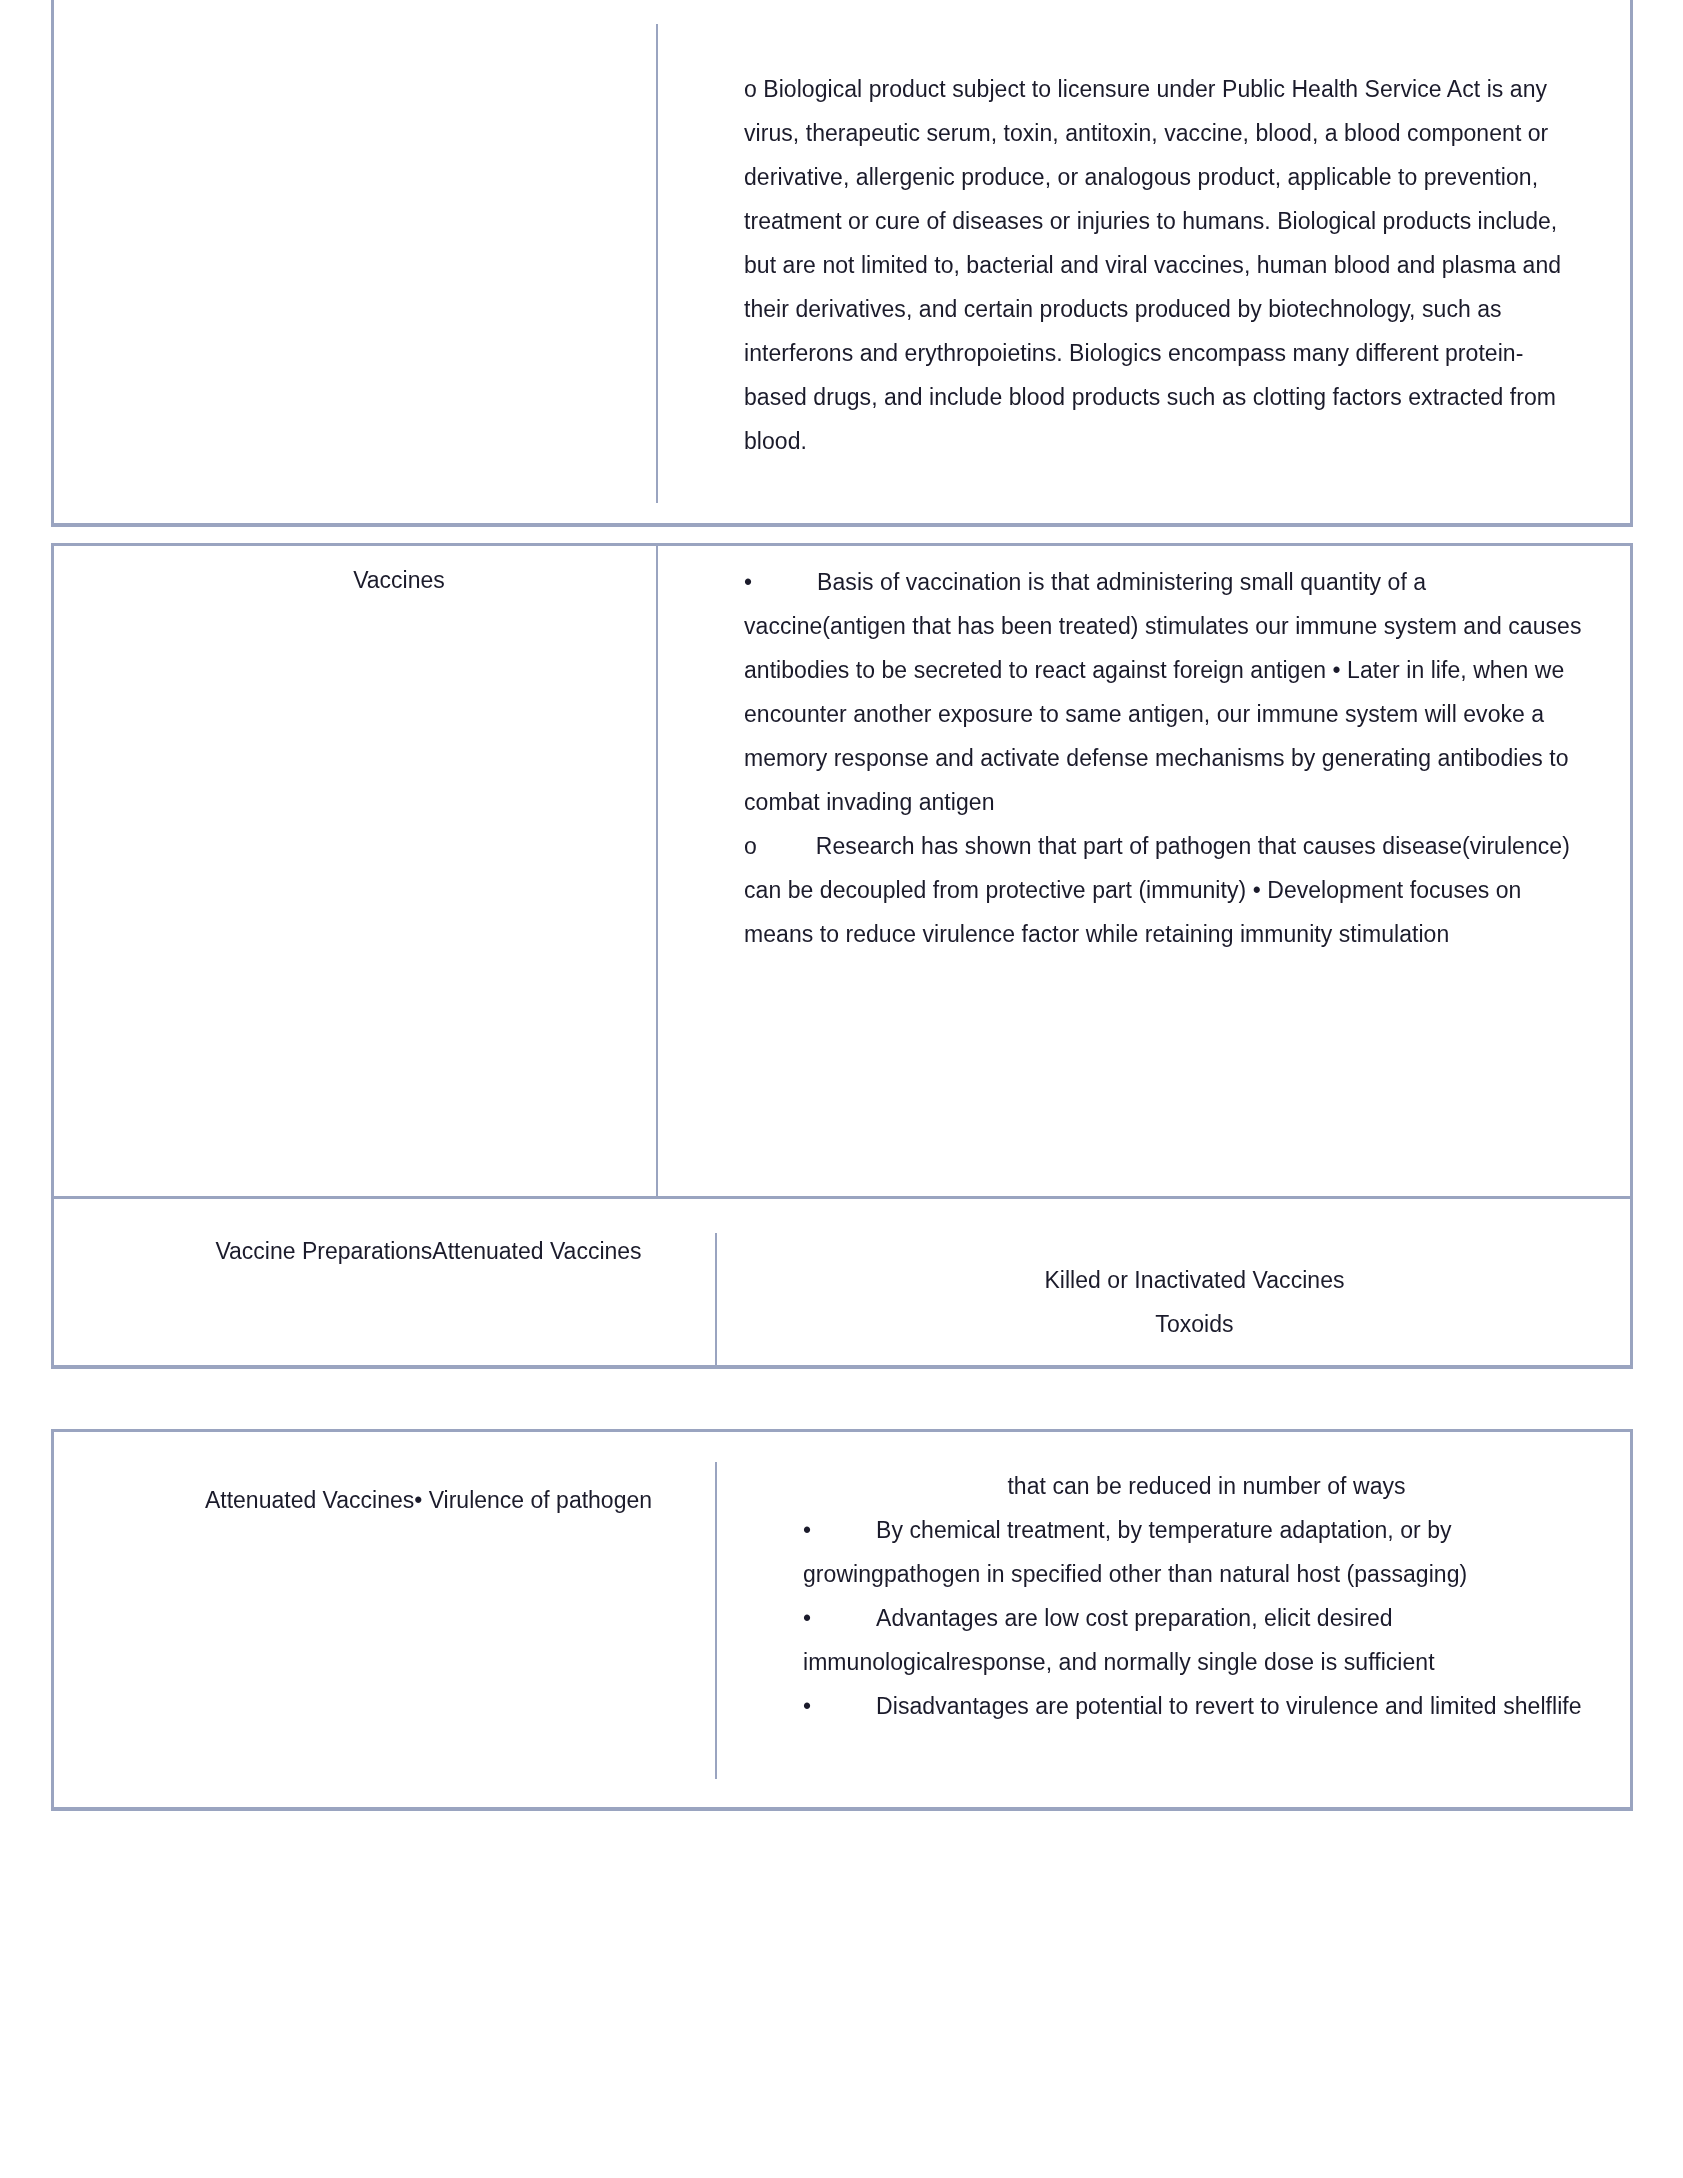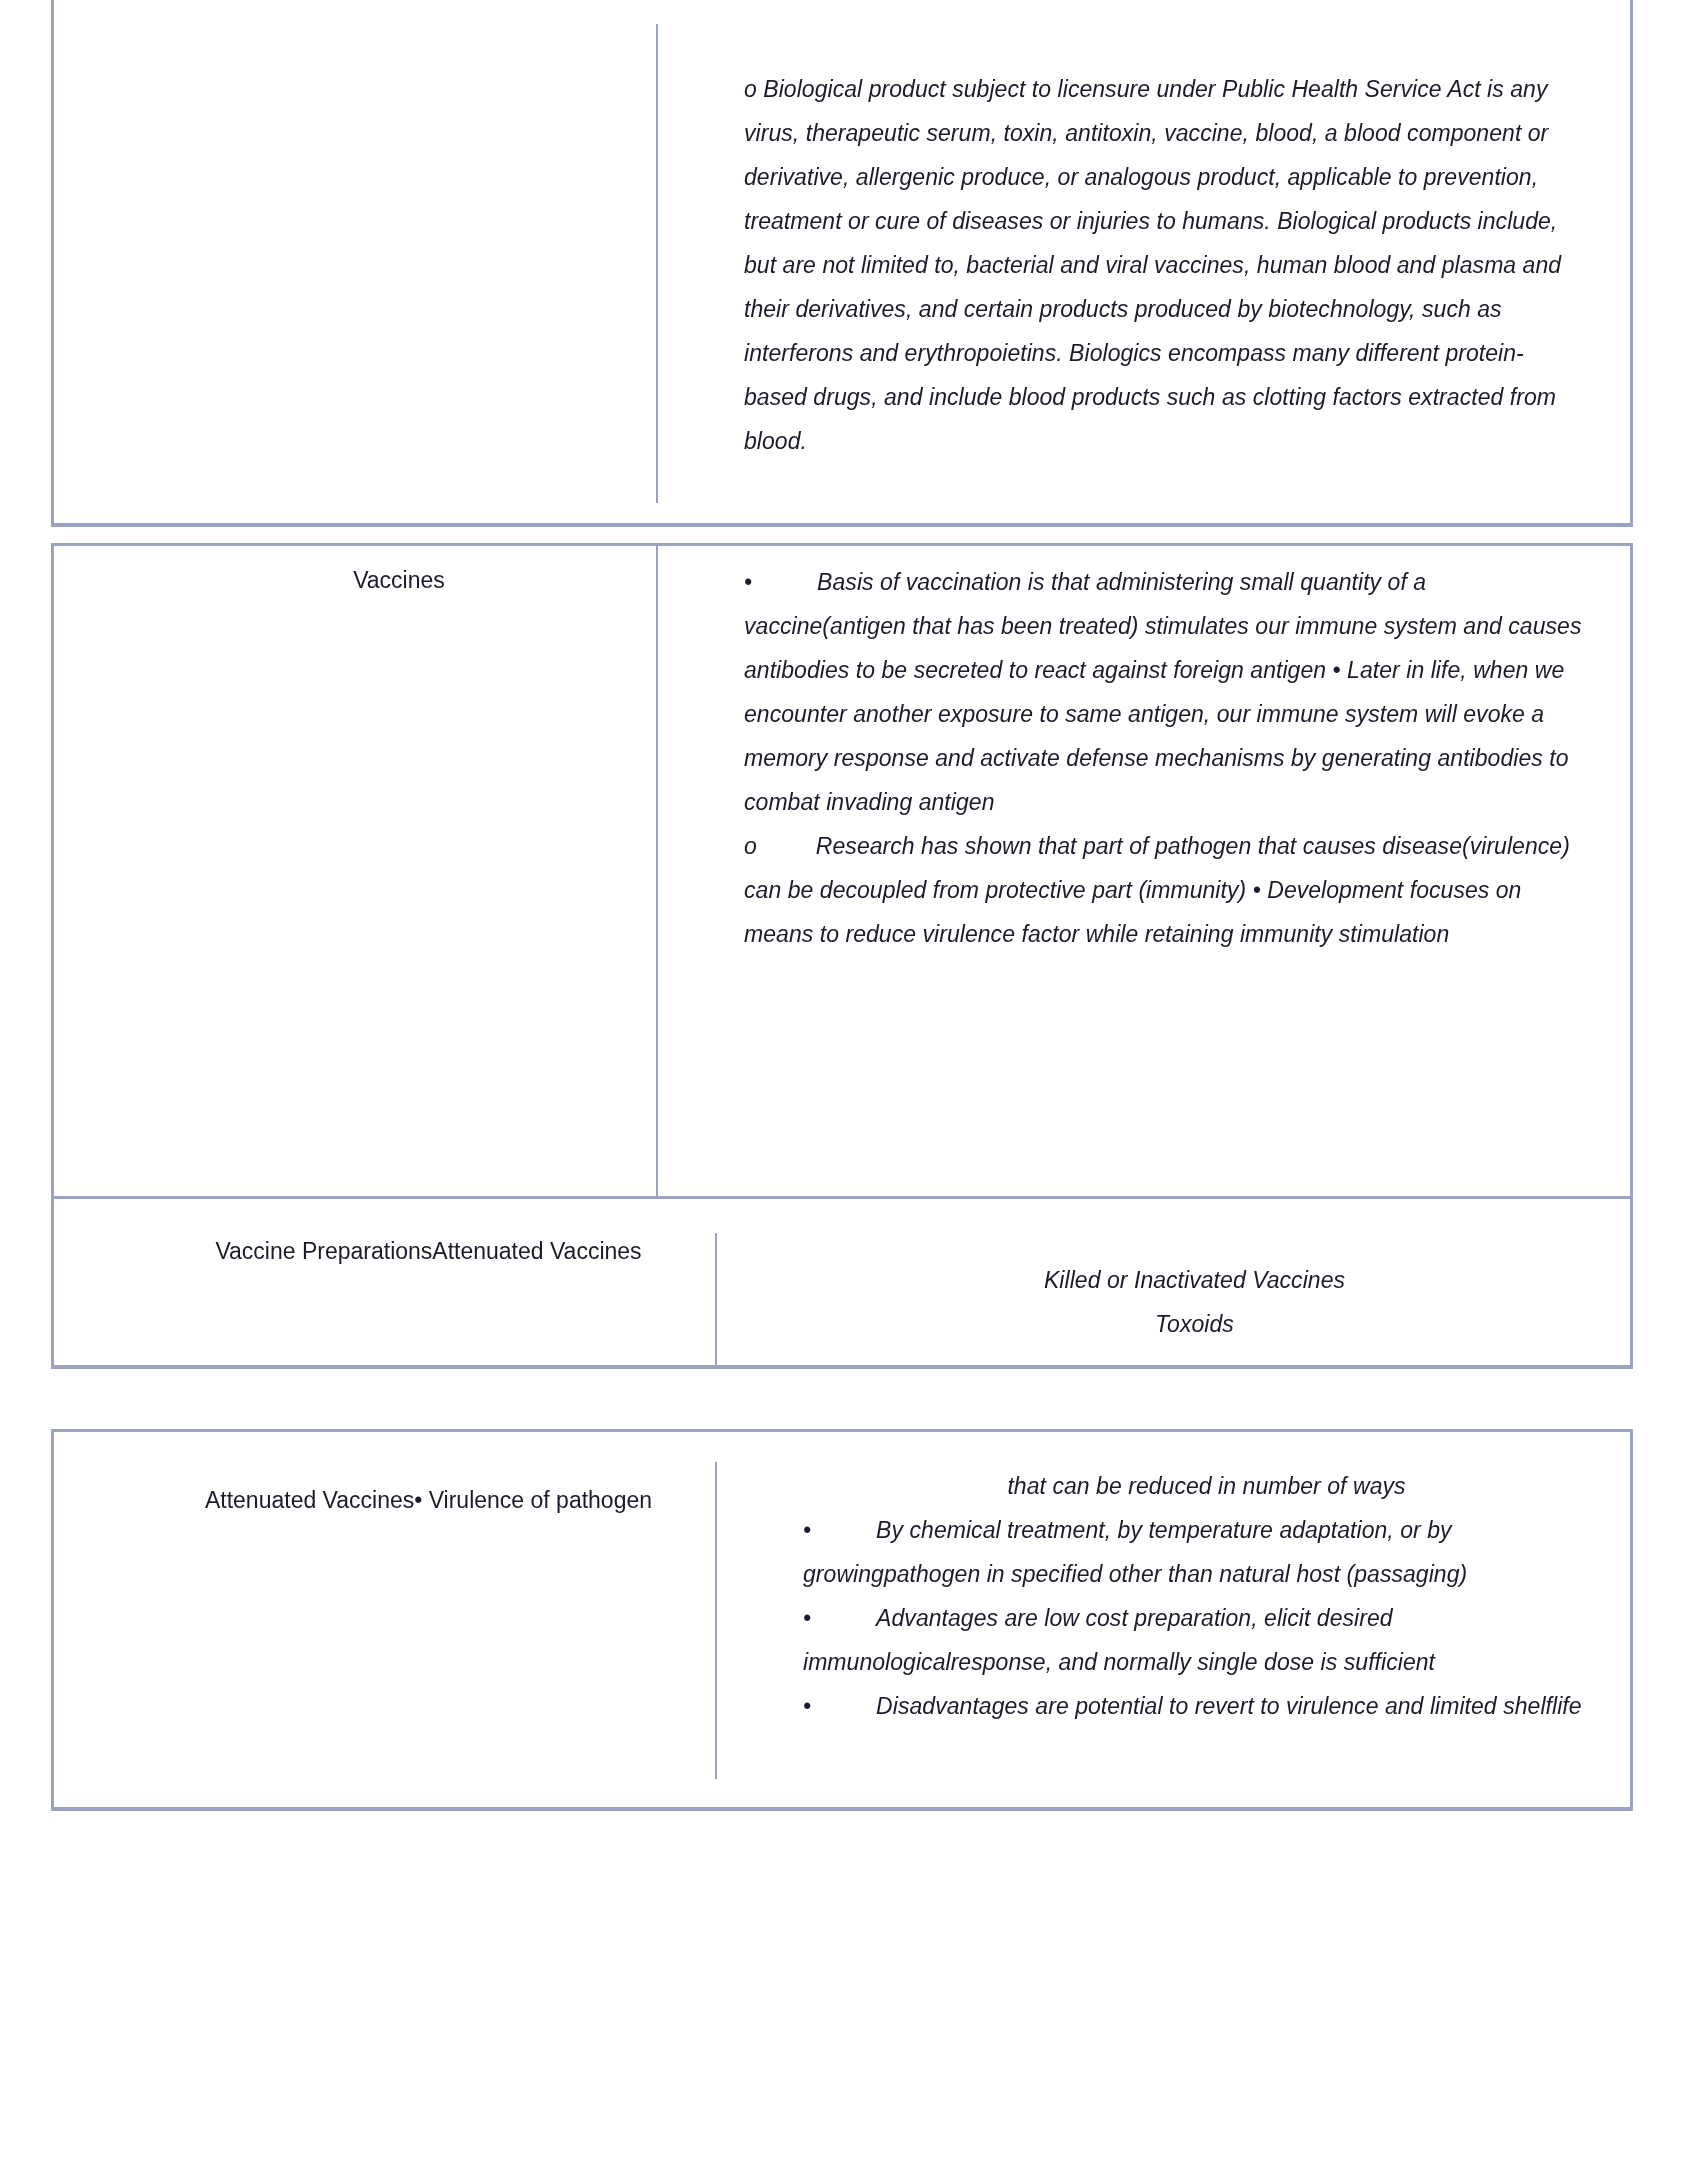--- a/index.html
+++ b/index.html
@@ -63,21 +63,20 @@
     background: #9aa4c0;
   }
 
   
   .para {
     font-size: 23px;
     line-height: 44px;
     color: #1b1b2b;
     letter-spacing: 0.05px;
     white-space: pre-wrap;
-    font-style: italic;
   }
   .center {
     text-align: center;
   }
   .tab {
     display: inline-block;
     width: 65px;
   }
   .tab-sm {
     display: inline-block;

